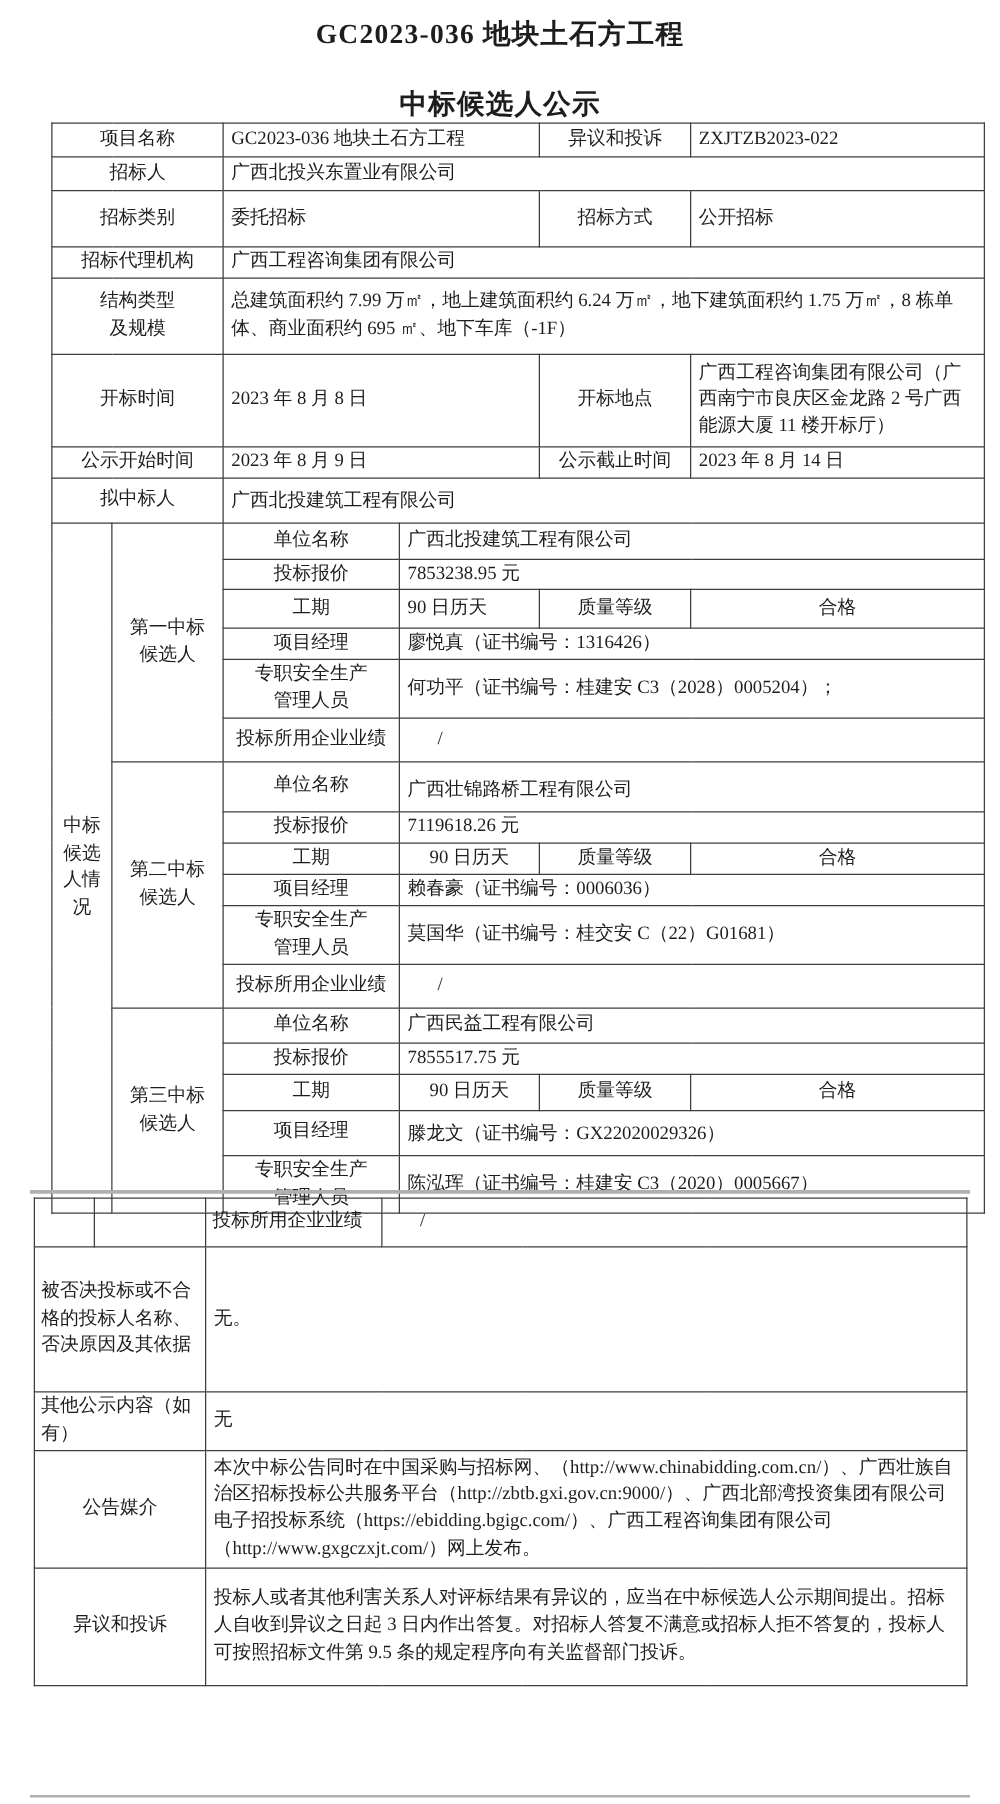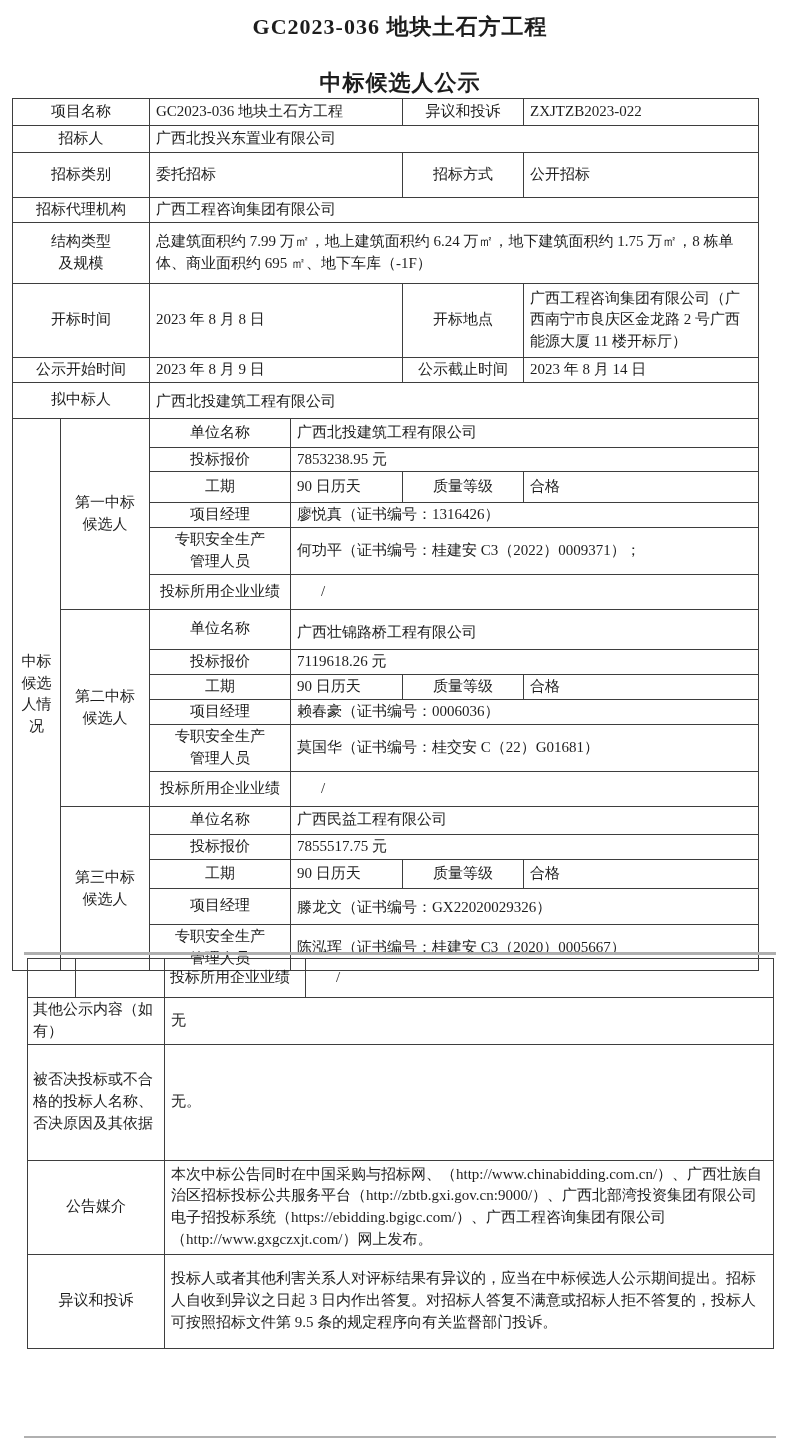--- a/index.html
+++ b/index.html
@@ -3,27 +3,27 @@
 <meta charset="utf-8">
 <style>
   html,body{margin:0;padding:0;background:#ffffff;}
   body{width:800px;height:1443px;position:relative;overflow:hidden;
        font-family:"Liberation Serif","DejaVu Serif",serif;color:#1d1d1d;}
   .doc-title{position:absolute;left:0;width:800px;text-align:center;
              font-weight:bold;font-size:22px;letter-spacing:1px;}
   #title1{top:12px;}
   #title2{top:68px;}
   table{border-collapse:collapse;table-layout:fixed;width:746px;}
-  #t1{position:absolute;top:98px;left:12px;}
+  #t1{position:absolute;top:98px;left:41px;}
   #t2{position:absolute;top:958px;left:27px;}
   td{border:1px solid #3e3e3e;font-size:15px;line-height:1.45;
      padding:1px 6px;overflow:hidden;vertical-align:middle;}
   .lbl{text-align:center;}
   .val{text-align:left;}
-  .ctr{}
+  .ctr{text-align:center;}
   .pre{white-space:pre-line;}
   .left-lbl{text-align:left;padding-left:5px;padding-right:2px;}
   .vlow{vertical-align:bottom;padding-bottom:5px;}
   .slash{padding-left:30px;}
   .grayline{position:absolute;left:24px;width:752px;background:#b0b0b0;}
   #gl-top{top:952px;height:3px;}
   #gl-bottom{top:1436px;height:2px;}
 </style>
 </head>
 <body>
@@ -103,21 +103,21 @@
     <td class="lbl">质量等级</td>
     <td class="ctr">合格</td>
   </tr>
   <tr style="height:25px">
     <td class="lbl">项目经理</td>
     <td colspan="3" class="val">廖悦真（证书编号：1316426）</td>
   </tr>
   <tr style="height:45px">
     <td class="lbl pre">专职安全生产
 管理人员</td>
-    <td colspan="3" class="val">何功平（证书编号：桂建安 C3（2022）0009371）；</td>
+    <td colspan="3" class="val">何功平（证书编号：桂建安 C3（2028）0005204）；</td>
   </tr>
   <tr style="height:35px">
     <td class="lbl">投标所用企业业绩</td>
     <td colspan="3" class="val slash">/</td>
   </tr>
 
   <tr style="height:40px">
     <td rowspan="6" class="lbl pre">第二中标
 候选人</td>
     <td class="lbl">单位名称</td>
@@ -186,28 +186,28 @@
       <col style="width:147px">
       <col style="width:209px">
   </colgroup>
   <tbody>
       <tr style="height:39px">
     <td></td>
     <td></td>
     <td class="left-lbl">投标所用企业业绩</td>
     <td colspan="3" class="val slash">/</td>
   </tr>
-  <tr style="height:45px">
-    <td colspan="2" class="left-lbl">其他公示内容（如有）</td>
-    <td colspan="4" class="val">无</td>
-  </tr>
   <tr style="height:116px">
     <td colspan="2" class="left-lbl">被否决投标或不合格的投标人名称、否决原因及其依据</td>
     <td colspan="4" class="val">无。</td>
   </tr>
+  <tr style="height:45px">
+    <td colspan="2" class="left-lbl">其他公示内容（如有）</td>
+    <td colspan="4" class="val">无</td>
+  </tr>
   <tr style="height:94px">
     <td colspan="2" class="lbl">公告媒介</td>
     <td colspan="4" class="val">本次中标公告同时在中国采购与招标网、（http://www.chinabidding.com.cn/）、广西壮族自治区招标投标公共服务平台（http://zbtb.gxi.gov.cn:9000/）、广西北部湾投资集团有限公司电子招投标系统（https://ebidding.bgigc.com/）、广西工程咨询集团有限公司（http://www.gxgczxjt.com/）网上发布。</td>
   </tr>
   <tr style="height:94px">
     <td colspan="2" class="lbl">异议和投诉</td>
     <td colspan="4" class="val">投标人或者其他利害关系人对评标结果有异议的，应当在中标候选人公示期间提出。招标人自收到异议之日起 3 日内作出答复。对招标人答复不满意或招标人拒不答复的，投标人可按照招标文件第 9.5 条的规定程序向有关监督部门投诉。</td>
   </tr>
 </tbody>
   </table>

